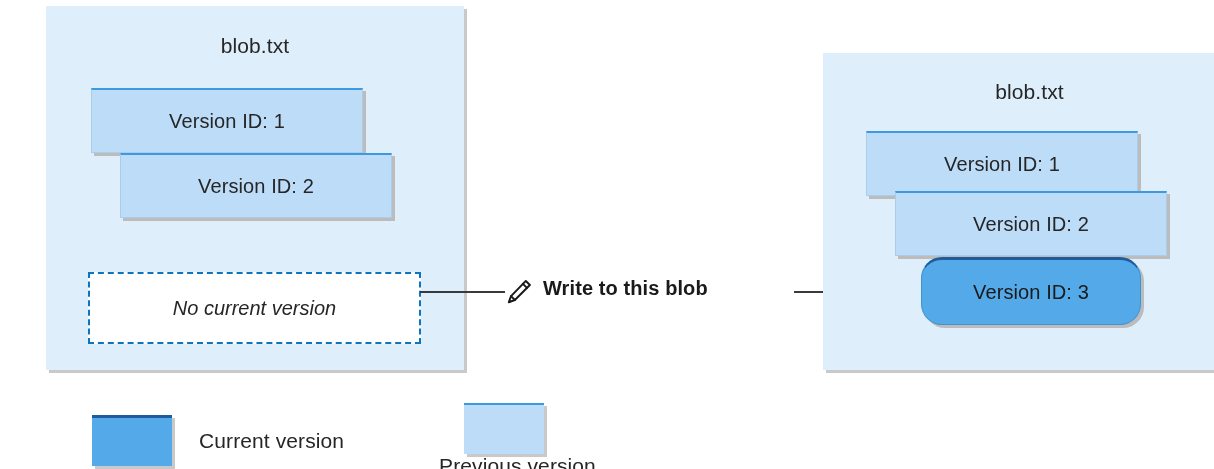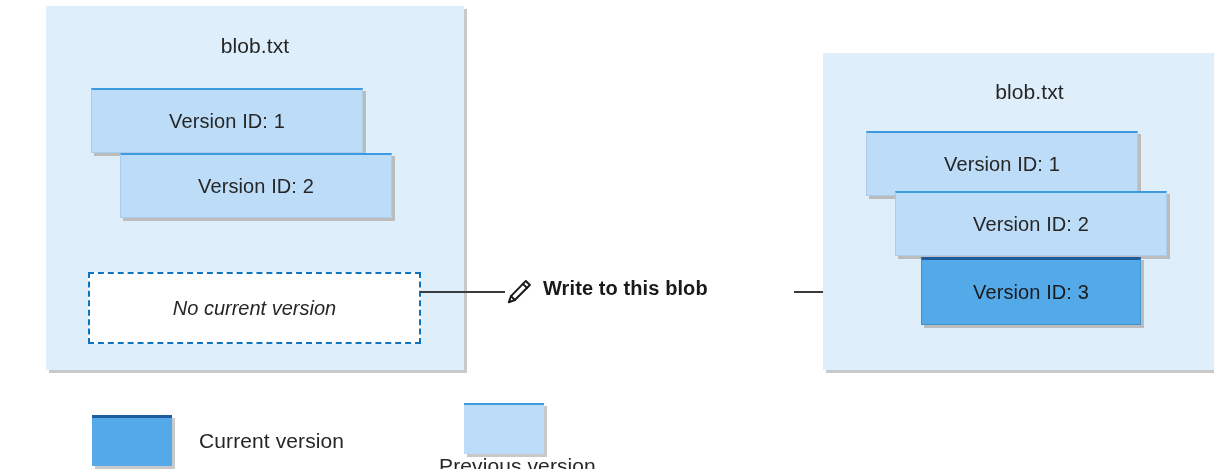--- a/index.html
+++ b/index.html
@@ -181,21 +181,21 @@
   </div>
 
   <div class="vbox prev" style="left:828px; top:131px; width:272px; height:65px;">
     <span>Version ID: 1</span>
   </div>
 
   <div class="vbox prev" style="left:857px; top:191px; width:272px; height:65px;">
     <span>Version ID: 2</span>
   </div>
 
-  <div class="vbox current" style="left:883px; top:257px; width:220px; height:68px;">
+  <div class="vbox current" style="left:883px; top:257px; width:220px; height:68px;border-radius:21px;">
     <span>Version ID: 3</span>
   </div>
 
   <div class="legend" style="left:14px; top:403px;">
 
     <div class="legend-item">
       <div class="legend-swatch current"></div>
       <span class="legend-text" style="margin-left:27px;">Current version</span>
     </div>
 

